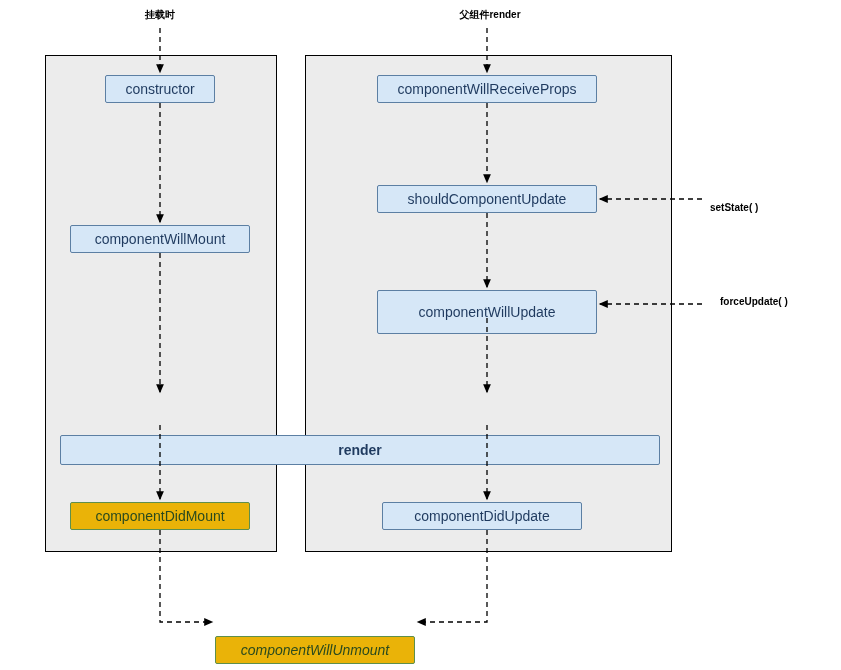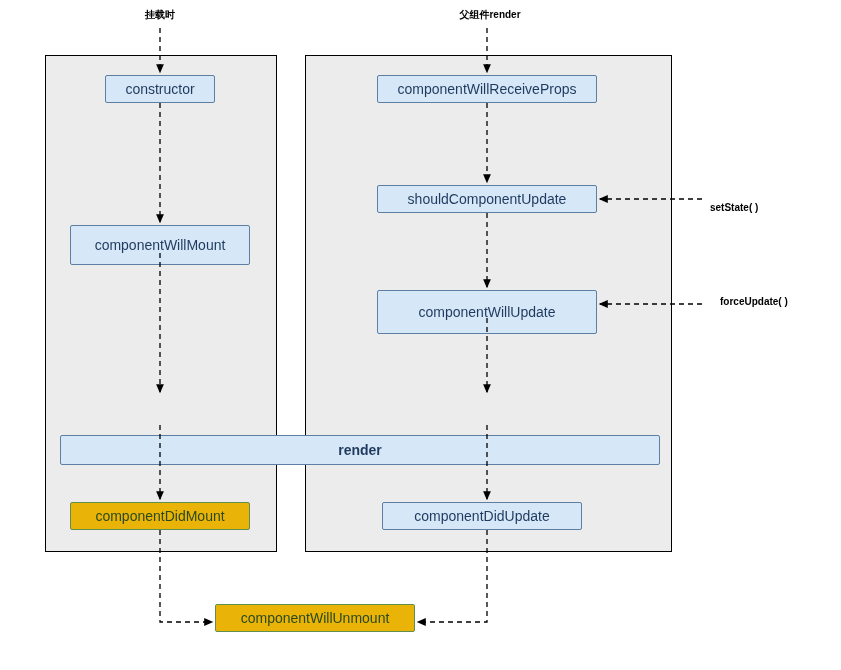--- a/index.html
+++ b/index.html
@@ -41,32 +41,32 @@
 </head>
 <body>
 
 <div class="label" style="left:100px;top:8px;width:120px;">挂载时</div>
 <div class="label" style="left:430px;top:8px;width:120px;">父组件render</div>
 
 <div class="panel" style="left:45px;top:55px;width:230px;height:495px;"></div>
 <div class="panel" style="left:305px;top:55px;width:365px;height:495px;"></div>
 
 <div class="node blue" style="left:105px;top:75px;width:110px;height:28px;">constructor</div>
-<div class="node blue" style="left:70px;top:225px;width:180px;height:40px;">componentWillMount</div>
+<div class="node blue" style="left:70px;top:225px;width:180px;height:28px;">componentWillMount</div>
 
 <div class="node blue" style="left:377px;top:75px;width:220px;height:28px;">componentWillReceiveProps</div>
 <div class="node blue" style="left:377px;top:185px;width:220px;height:28px;">shouldComponentUpdate</div>
 <div class="node blue" style="left:377px;top:290px;width:220px;height:44px;">componentWillUpdate</div>
 
 <div class="node blue" style="left:60px;top:395px;width:600px;height:30px;font-weight:bold;margin-top:40px;">render</div>
 
 <div class="node green" style="left:70px;top:502px;width:180px;height:28px;">componentDidMount</div>
 <div class="node blue" style="left:382px;top:502px;width:200px;height:28px;text-align:center;">componentDidUpdate</div>
 
-<div class="node green" style="left:215px;top:604px;width:200px;height:28px;">componentWillUnmount</div>
+<div class="node green" style="left:215px;top:636px;width:200px;height:28px;font-style:italic;">componentWillUnmount</div>
 
 <div class="label" style="left:710px;top:202px;width:120px;text-align:left;">setState( )</div>
 <div class="label" style="left:710px;top:296px;width:130px;text-align:left;margin-left:10px;">forceUpdate( )</div>
 
 <svg width="841" height="670">
   <defs>
     <marker id="arr" markerWidth="8" markerHeight="8" refX="6" refY="3" orient="auto">
       <path d="M0,0 L7,3 L0,6 Z" fill="#000"></path>
     </marker>
   </defs>

